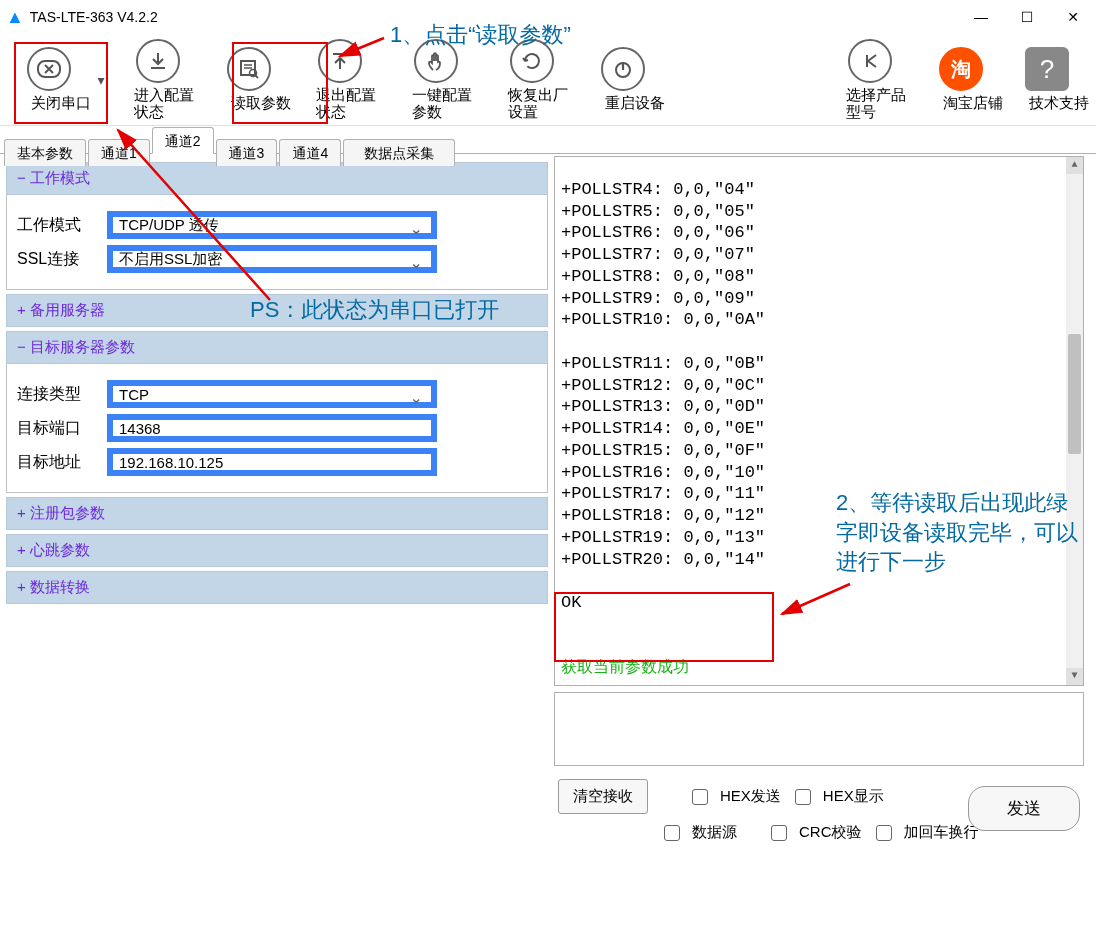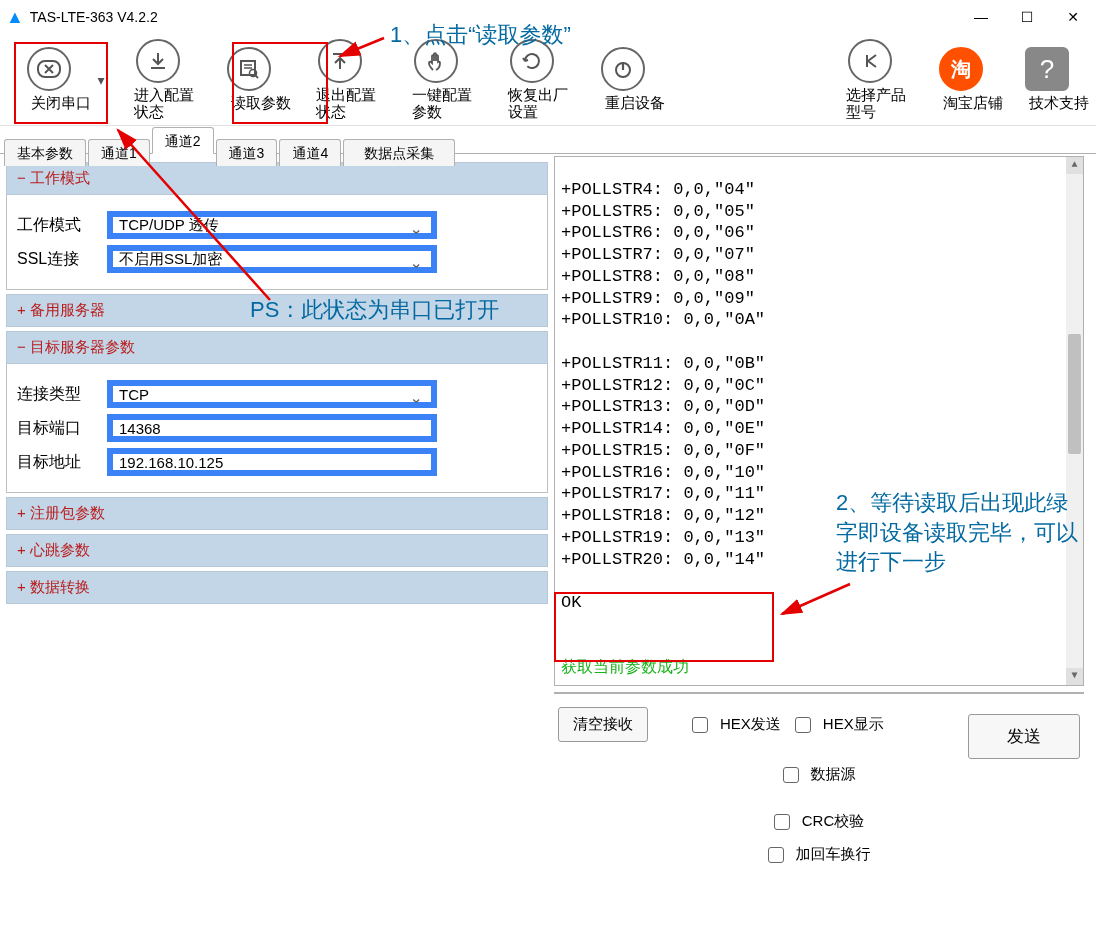--- a/index.html
+++ b/index.html
@@ -121,21 +121,21 @@
   }
   .right-pane {
     width: 536px;
     display: flex;
     flex-direction: column;
     padding: 2px 6px 4px 0;
   }
   
   .accordion-header {
     background: #c3d6e8;
-    color: #b91c1c;
+    color: #6d28d9;
     padding: 6px 10px;
     margin-top: 4px;
     cursor: pointer;
     font-size: 15px;
     border: 1px solid #b8c8d8;
   }
   .accordion-body {
     border: 1px solid #c0c0c0;
     border-top: none;
     padding: 10px 10px;
@@ -210,40 +210,39 @@
     gap: 14px;
   }
   .btn {
     border: 1px solid #999;
     background: #f7f7f7;
     padding: 7px 14px;
     border-radius: 3px;
     cursor: pointer;
     font-size: 15px;
   }
-  .btn.big { padding: 10px 38px; font-size:17px;}
+  .btn.big { padding: 10px 38px; font-size:17px;border-radius:17px;}
   .chk {
     display: flex;
     align-items: center;
     gap: 12px;
     cursor: pointer;
     font-size: 15px;
   }
   .chkbox {
     width: 16px; height: 16px;
     border: 1.5px solid #666;
     border-radius: 3px;
     display: inline-block;
   }
   .bottom-row2 {
     display: flex;
     align-items: center;
     padding: 2px 4px 6px 4px;
     gap: 14px;
-    flex-direction: column;
   }
   
   .red-box {
     position: absolute;
     border: 2.5px solid #e40000;
     pointer-events: none;
     z-index: 50;
   }
   .red-text {
     position: absolute;

